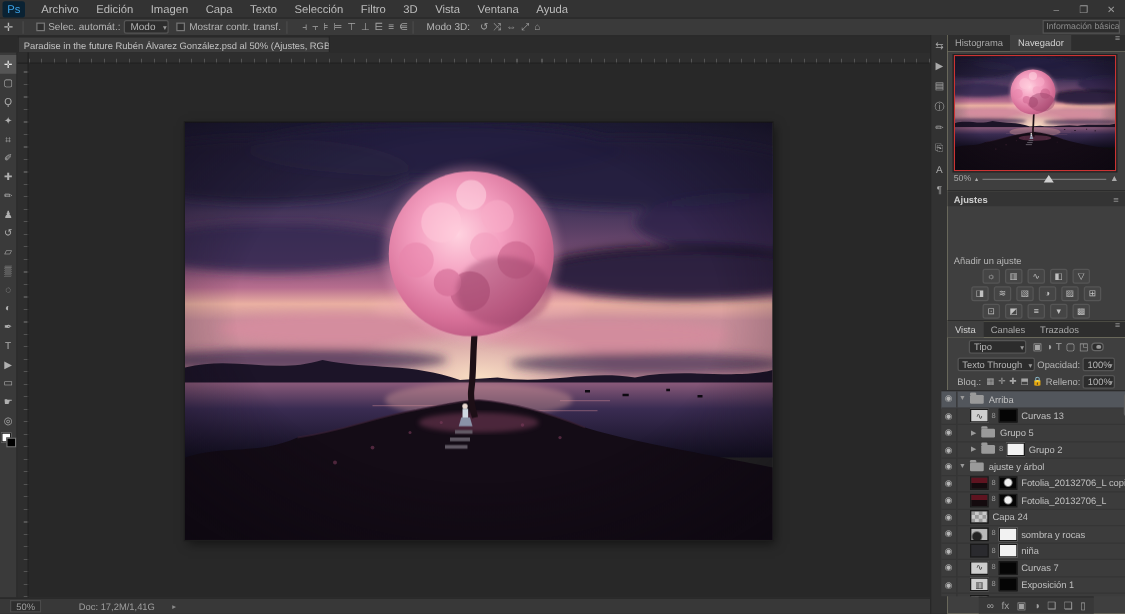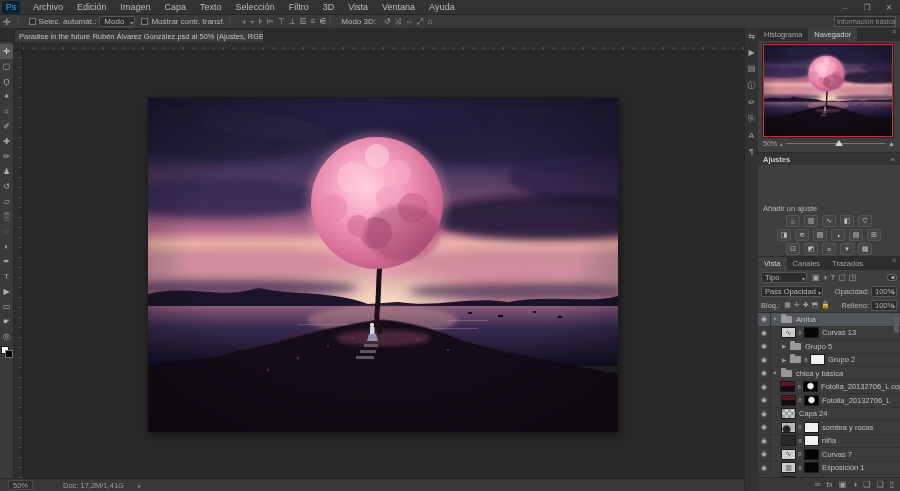--- a/index.html
+++ b/index.html
@@ -77,21 +77,21 @@
 
   #adjustments { flex:none; background:#3f3f3f; border-bottom:1px solid #2c2c2c; }
   #adj-header { height:12px; background:#343434; display:flex; align-items:center; font-size:7.5px;
     color:#cfcfcf; padding:0 5px; font-weight:bold; }
   #adj-header .pmenu { margin-left:auto; color:#8a8a8a; font-weight:normal; }
   #adj-sub { font-size:7.5px; color:#b5b5b5; padding:2px 5px 1px;margin-top:37px; }
   .adj-row { display:flex; justify-content:center; gap:4px; padding:1px 0; }
   .adj-icon { width:14px; height:12px; border:1px solid #565656; border-radius:2px; background:#454545;
     color:#c0c0c0; font-size:7px; display:flex; align-items:center; justify-content:center; }
 
-  #layers-panel { flex:1; display:flex; flex-direction:column; background:#3f3f3f; min-height:0; }
+  #layers-panel { flex:1; display:flex; flex-direction:column; background:#3f3f3f; min-height:0;align-items:center; }
   .lrow { display:flex; align-items:center; height:14px; flex:none; font-size:7.5px; color:#b5b5b5; padding:0 3px; gap:2px; }
   .lfield { background:#2c2c2c; border:1px solid #555; border-radius:2px; height:11px; line-height:10px;
     padding:0 9px 0 3px; position:relative; white-space:nowrap; overflow:hidden; }
   .lfield:after { content:"▾"; position:absolute; right:1px; top:1px; font-size:6px; color:#999; }
   .mini-icon { color:#a5a5a5; font-size:8px; }
   #filter-toggle { margin-left:auto; width:10px; height:7px; border:1px solid #666; border-radius:3px; position:relative; background:#2c2c2c; }
   #filter-toggle:after { content:""; position:absolute; right:1px; top:1px; width:4px; height:3px; background:#999; border-radius:2px; }
 
   #layers-list { flex:1; overflow:hidden; position:relative; background:#3c3c3c; border-top:1px solid #2c2c2c; }
   .layer-row { display:flex; align-items:center; height:13.5px; border-bottom:1px solid #353535; font-size:7.5px; color:#c0c0c0; }
@@ -414,21 +414,21 @@
       <span id="filter-icons" style="display:flex;gap:3px;margin-left:3px">
           <div class="mini-icon">▣</div>
           <div class="mini-icon">◑</div>
           <div class="mini-icon">T</div>
           <div class="mini-icon">▢</div>
           <div class="mini-icon">◳</div>
         </span>
       <span id="filter-toggle"></span>
     </div>
     <div class="lrow">
-      <span class="lfield" style="width:62px">Pass Opacidad</span>
+      <span class="lfield" style="width:62px">Texto Through</span>
       <span style="margin-left:auto">Opacidad:</span>
       <span class="lfield" style="width:26px">100%</span>
     </div>
     <div class="lrow">
       <span>Bloq.:</span>
       <span id="lock-icons" style="display:flex;gap:3px;margin-left:2px;font-size:7px;color:#a5a5a5">
           <div>▦</div>
           <div>✛</div>
           <div>✚</div>
           <div>⬒</div>
@@ -466,21 +466,21 @@
           <div class="tri">▶</div>
           <div class="folder"></div>
           <div class="chain">8</div>
           <div class="mask white"></div>
           <div class="lname">Grupo 2</div>
         </div>
         <div class="layer-row">
           <div class="eye-cell">◉</div>
           <div class="tri">▼</div>
           <div class="folder"></div>
-          <div class="lname">chica y básica</div>
+          <div class="lname">ajuste y árbol</div>
         </div>
         <div class="layer-row">
           <div class="eye-cell">◉</div>
           <div style="width: 9px;"></div>
           <div class="thumb photo"></div>
           <div class="chain">8</div>
           <div class="mask blob"></div>
           <div class="lname">Fotolia_20132706_L copia</div>
         </div>
         <div class="layer-row">

